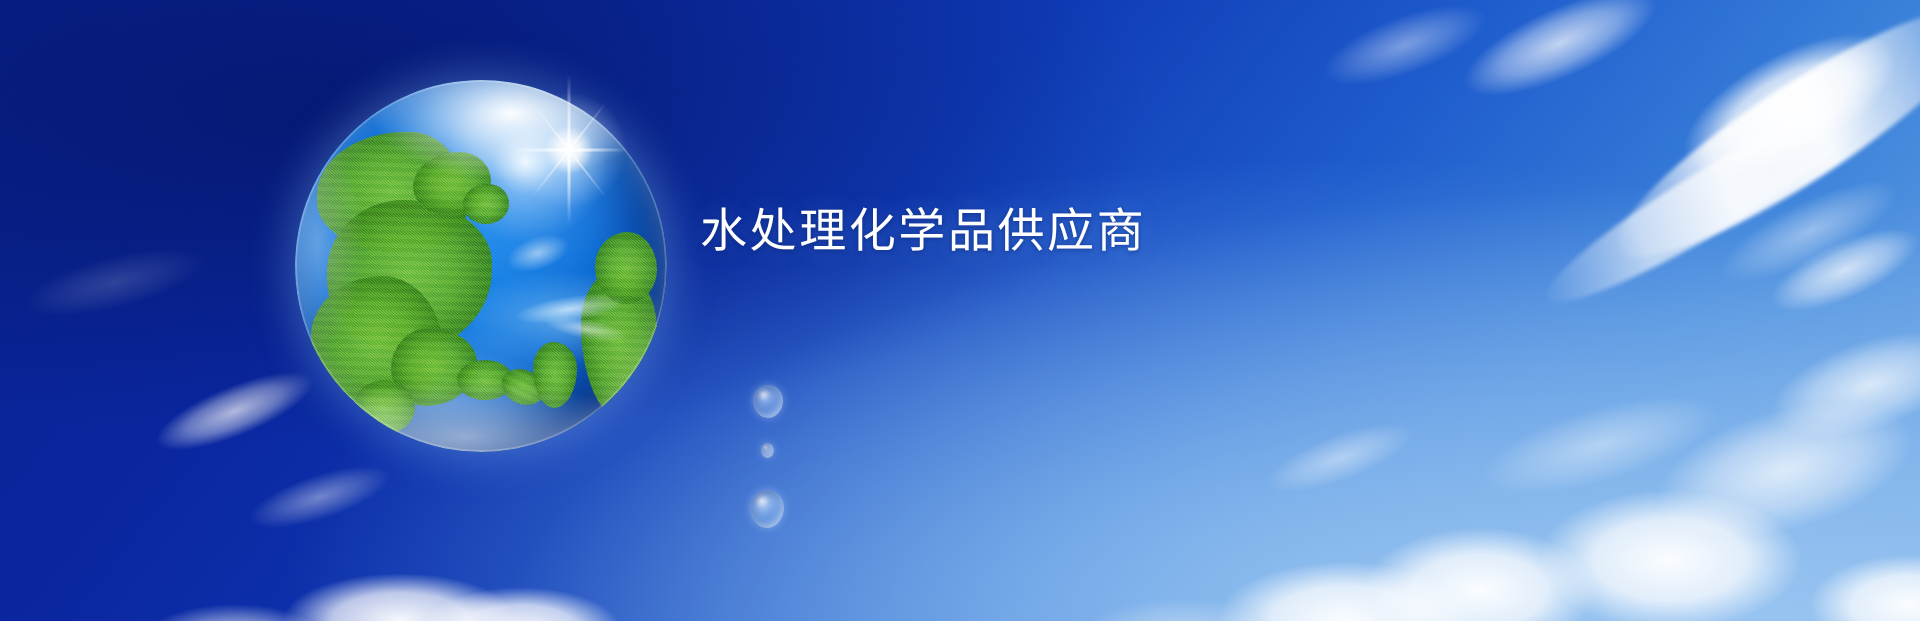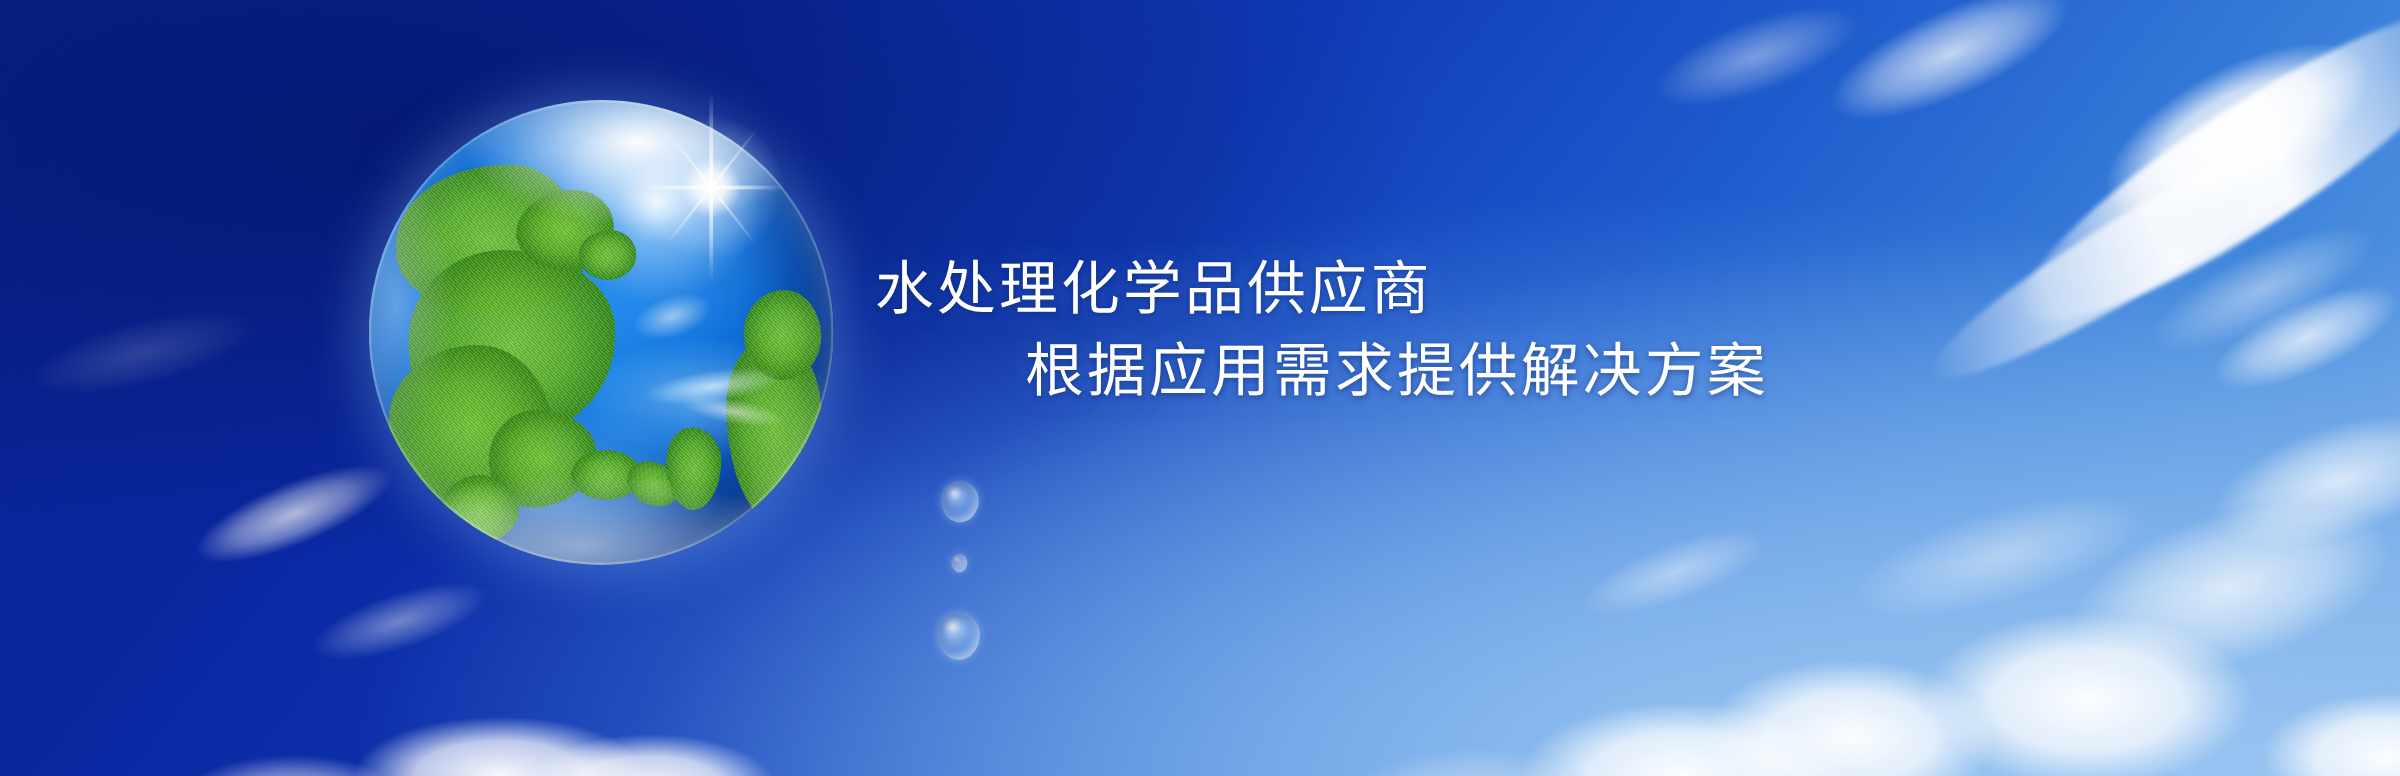--- a/index.html
+++ b/index.html
@@ -153,16 +153,15 @@
   </div>
 
   <div>
     <div class="drop" style="left:753px;top:385px;width:30px;height:33px;"></div>
     <div class="drop" style="left:761px;top:443px;width:13px;height:15px;"></div>
     <div class="drop" style="left:750px;top:490px;width:34px;height:38px;"></div>
   </div>
 
   <div class="copy">
     <div class="line line1">水处理化学品供应商</div>
-    <div class="line line2">根据应用需求提供解决方案</div>
   </div>
 
 </div>
 
 </body></html>

